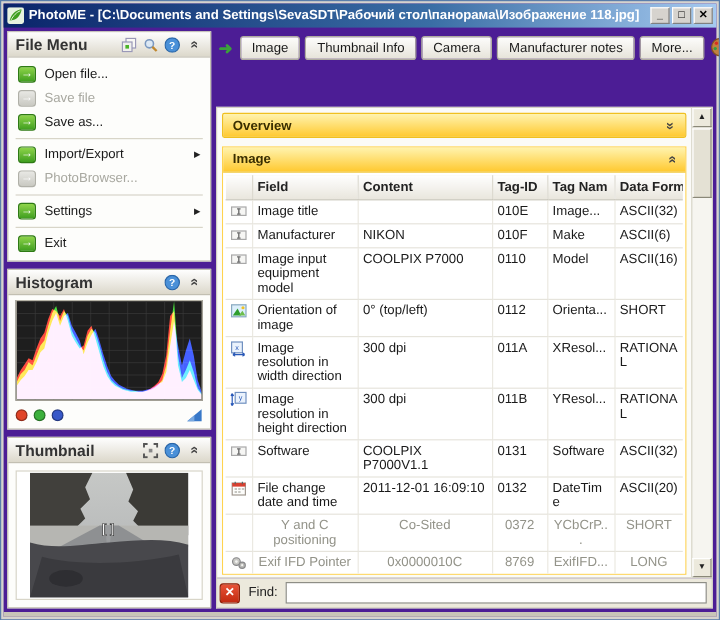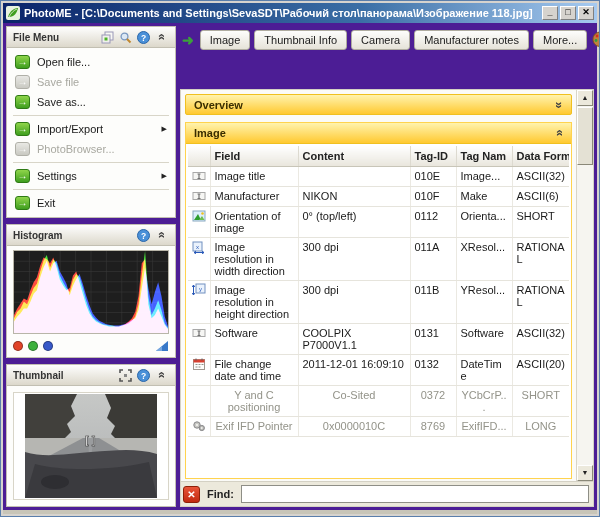--- a/index.html
+++ b/index.html
@@ -11,21 +11,21 @@
   .app-icon { width:14px; height:14px; margin-right:4px; flex:0 0 14px; }
   .title-text { color:#fff; font-weight:bold; font-size:11px; white-space:nowrap; overflow:hidden; flex:1; }
   .win-btns { display:flex; gap:2px; }
   .win-btn { width:16px; height:14px; background:#D6D3CE; border:1px solid; border-color:#FFF #808080 #808080 #FFF; font-size:9px; line-height:11px; text-align:center; font-weight:bold; color:#000; cursor:default; }
 
   
   .body { flex:1; display:flex; padding:3px; gap:4px; min-height:0; }
   .sidebar { width:170px; flex:0 0 170px; display:flex; flex-direction:column; gap:6px; min-height:0; }
   .panel { background:#FDFDFB; border:1px solid #C2BFB2; display:flex; flex-direction:column; min-height:0; }
   .panel-header { height:21px; flex:0 0 21px; background:linear-gradient(#FEFEFE,#DCD8CB); border-bottom:1px solid #C2BFB2; display:flex; align-items:center; padding:0 6px; gap:3px; }
-  .panel-title { font-weight:bold; font-size:10px; color:#333; flex:1; }
+  .panel-title { font-weight:bold; font-size:13px; color:#333; flex:1; }
   .hicon { width:15px; height:15px; display:inline-flex; align-items:center; justify-content:center; flex:0 0 15px; }
   .chev { font-size:12px; color:#444; display:inline-block; font-weight:bold; }
   .chev-up { transform:rotate(-90deg); }
   .chev-down { transform:rotate(90deg); }
 
   
   .menu-body { padding:4px 4px; }
   .menu-item { display:flex; align-items:center; gap:7px; padding:3px 4px; font-size:11px; color:#1a1a1a; cursor:pointer; }
   .menu-item.disabled { color:#A8A8A0; cursor:default; }
   .mi-arrow { width:15px; height:14px; flex:0 0 15px; background:linear-gradient(#8FD54A,#3F9E1F); border:1px solid #2E7A14; border-radius:3px; color:#fff; font-size:10px; line-height:12px; text-align:center; font-weight:bold; }
@@ -73,21 +73,21 @@
 
   
   .vscroll { width:17px; flex:0 0 17px; background:#F6F5F0; border-left:1px solid #D8D5C8; display:flex; flex-direction:column; }
   .sb-btn { height:16px; flex:0 0 16px; background:#ECE9DC; border:1px solid; border-color:#FFF #8A8878 #8A8878 #FFF; font-size:7px; text-align:center; line-height:14px; color:#222; cursor:pointer; }
   .sb-thumb { height:58px; margin-top:1px; background:#E4E1D4; border:1px solid; border-color:#FFF #8A8878 #8A8878 #FFF; cursor:grab; }
   .sb-track { flex:1; }
 
   
   .findbar { height:25px; flex:0 0 25px; display:flex; align-items:center; gap:7px; padding:2px 4px 2px 2px; background:#ECE9DC; border:1px solid #D4D1C4; border-top:none; }
   .find-close { width:17px; height:17px; background:linear-gradient(#E85438,#C22A10); border:1px solid #8E2008; border-radius:3px; color:#fff; font-size:10px; font-weight:bold; line-height:15px; text-align:center; cursor:pointer; }
-  .find-label { font-size:11px; font-weight:bold; color:#222; }
+  .find-label { font-size:11px; font-weight:normal; color:#222; }
   .find-input { flex:1; height:18px; border:1px solid #8E8E86; background:#FFF; font-size:11px; padding:0 4px; font-family:"Liberation Sans", sans-serif; }
   .statusline { height:4px; background:#C8C5B8; }
 </style>
 </head>
 <body>
 
 <div class="window">
 
   <div class="titlebar">
     <svg class="app-icon" viewBox="0 0 14 14">
@@ -346,20 +346,35 @@
                       </td>
                       <td>Manufacturer</td>
                       <td>NIKON</td>
                       <td>010F</td>
                       <td>Make</td>
                       <td>ASCII(6)</td>
                     </tr>
                     <tr>
                       <td>
                         <svg class="row-icon" viewBox="0 0 14 14">
+                          <rect x="1" y="3.5" width="12" height="7" fill="#F6F6F4" stroke="#A8A8A8"></rect>
+                          <line x1="7" y1="5" x2="7" y2="9.5" stroke="#707070" stroke-width="1.2"></line>
+                          <line x1="5.5" y1="5" x2="8.5" y2="5" stroke="#707070"></line>
+                          <line x1="5.5" y1="9.5" x2="8.5" y2="9.5" stroke="#707070"></line>
+                        </svg>
+                      </td>
+                      <td>Image input equipment model</td>
+                      <td>COOLPIX P7000</td>
+                      <td>0110</td>
+                      <td>Model</td>
+                      <td>ASCII(16)</td>
+                    </tr>
+                    <tr>
+                      <td>
+                        <svg class="row-icon" viewBox="0 0 14 14">
                           <rect x="1" y="2" width="12" height="10" fill="#DCEFFB" stroke="#88A8C0"></rect>
                           <polygon points="2,11 6,5 9,11" fill="#2E9E2E"></polygon>
                           <polygon points="7,11 10,7 12.5,11" fill="#6EBE4E"></polygon>
                           <circle cx="10.5" cy="4.5" r="1.3" fill="#F0C020"></circle>
                         </svg>
                       </td>
                       <td>Orientation of image</td>
                       <td class="c-link">0° (top/left)</td>
                       <td>0112</td>
                       <td>Orienta...</td>

